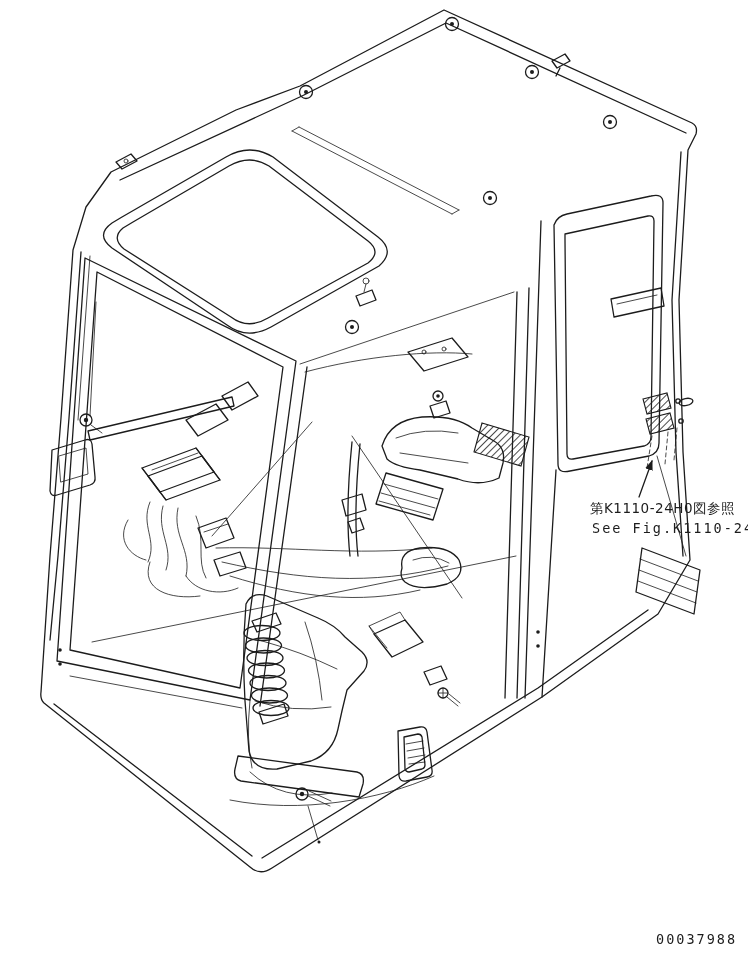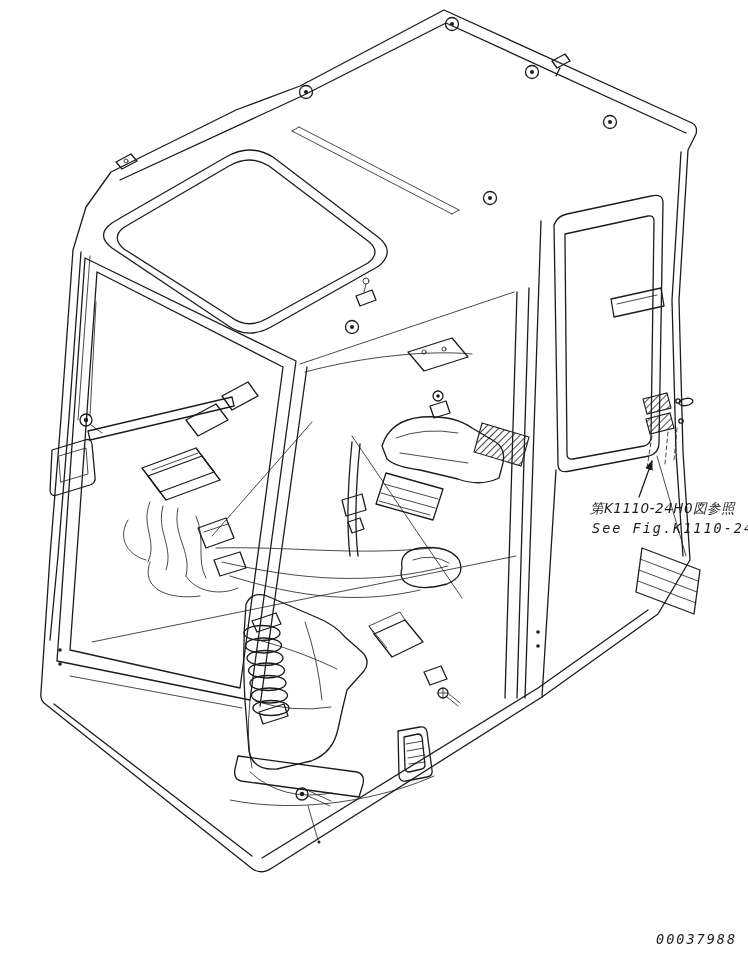--- a/index.html
+++ b/index.html
@@ -1,17 +1,17 @@
 <!DOCTYPE html>
 <html style="--line-color: #1c1c1c; --bg-color: #ffffff;"><head>
 <meta charset="utf-8">
 <style>
   :root { --line-color:#1c1c1c; --bg-color:#ffffff; }
   html,body { margin:0; padding:0; background:var(--bg-color); }
-  .stage { position:relative; width:748px; height:955px; background:var(--bg-color); overflow:hidden;font-style:italic; }
+  .stage { position:relative; width:748px; height:955px; background:var(--bg-color); overflow:hidden; }
   svg { position:absolute; inset:0; }
   .ln   { stroke:var(--line-color); fill:none; stroke-width:1.3; stroke-linecap:round; stroke-linejoin:round; }
   .thin { stroke:var(--line-color); fill:none; stroke-width:0.8; stroke-linecap:round; stroke-linejoin:round; }
   .dash { stroke-dasharray:4 3; }
   .dot  { fill:var(--line-color); stroke:none; }
   .hat  { fill:url(#hatch); stroke:var(--line-color); stroke-width:1.1; }
   text.anno { font-family:"DejaVu Sans", sans-serif; font-size:13.5px; letter-spacing:0.5px; fill:var(--line-color); }
   text.mono { font-family:"DejaVu Sans Mono", monospace; font-size:13.5px; letter-spacing:2px; fill:var(--line-color); }
 </style>
 </head>

